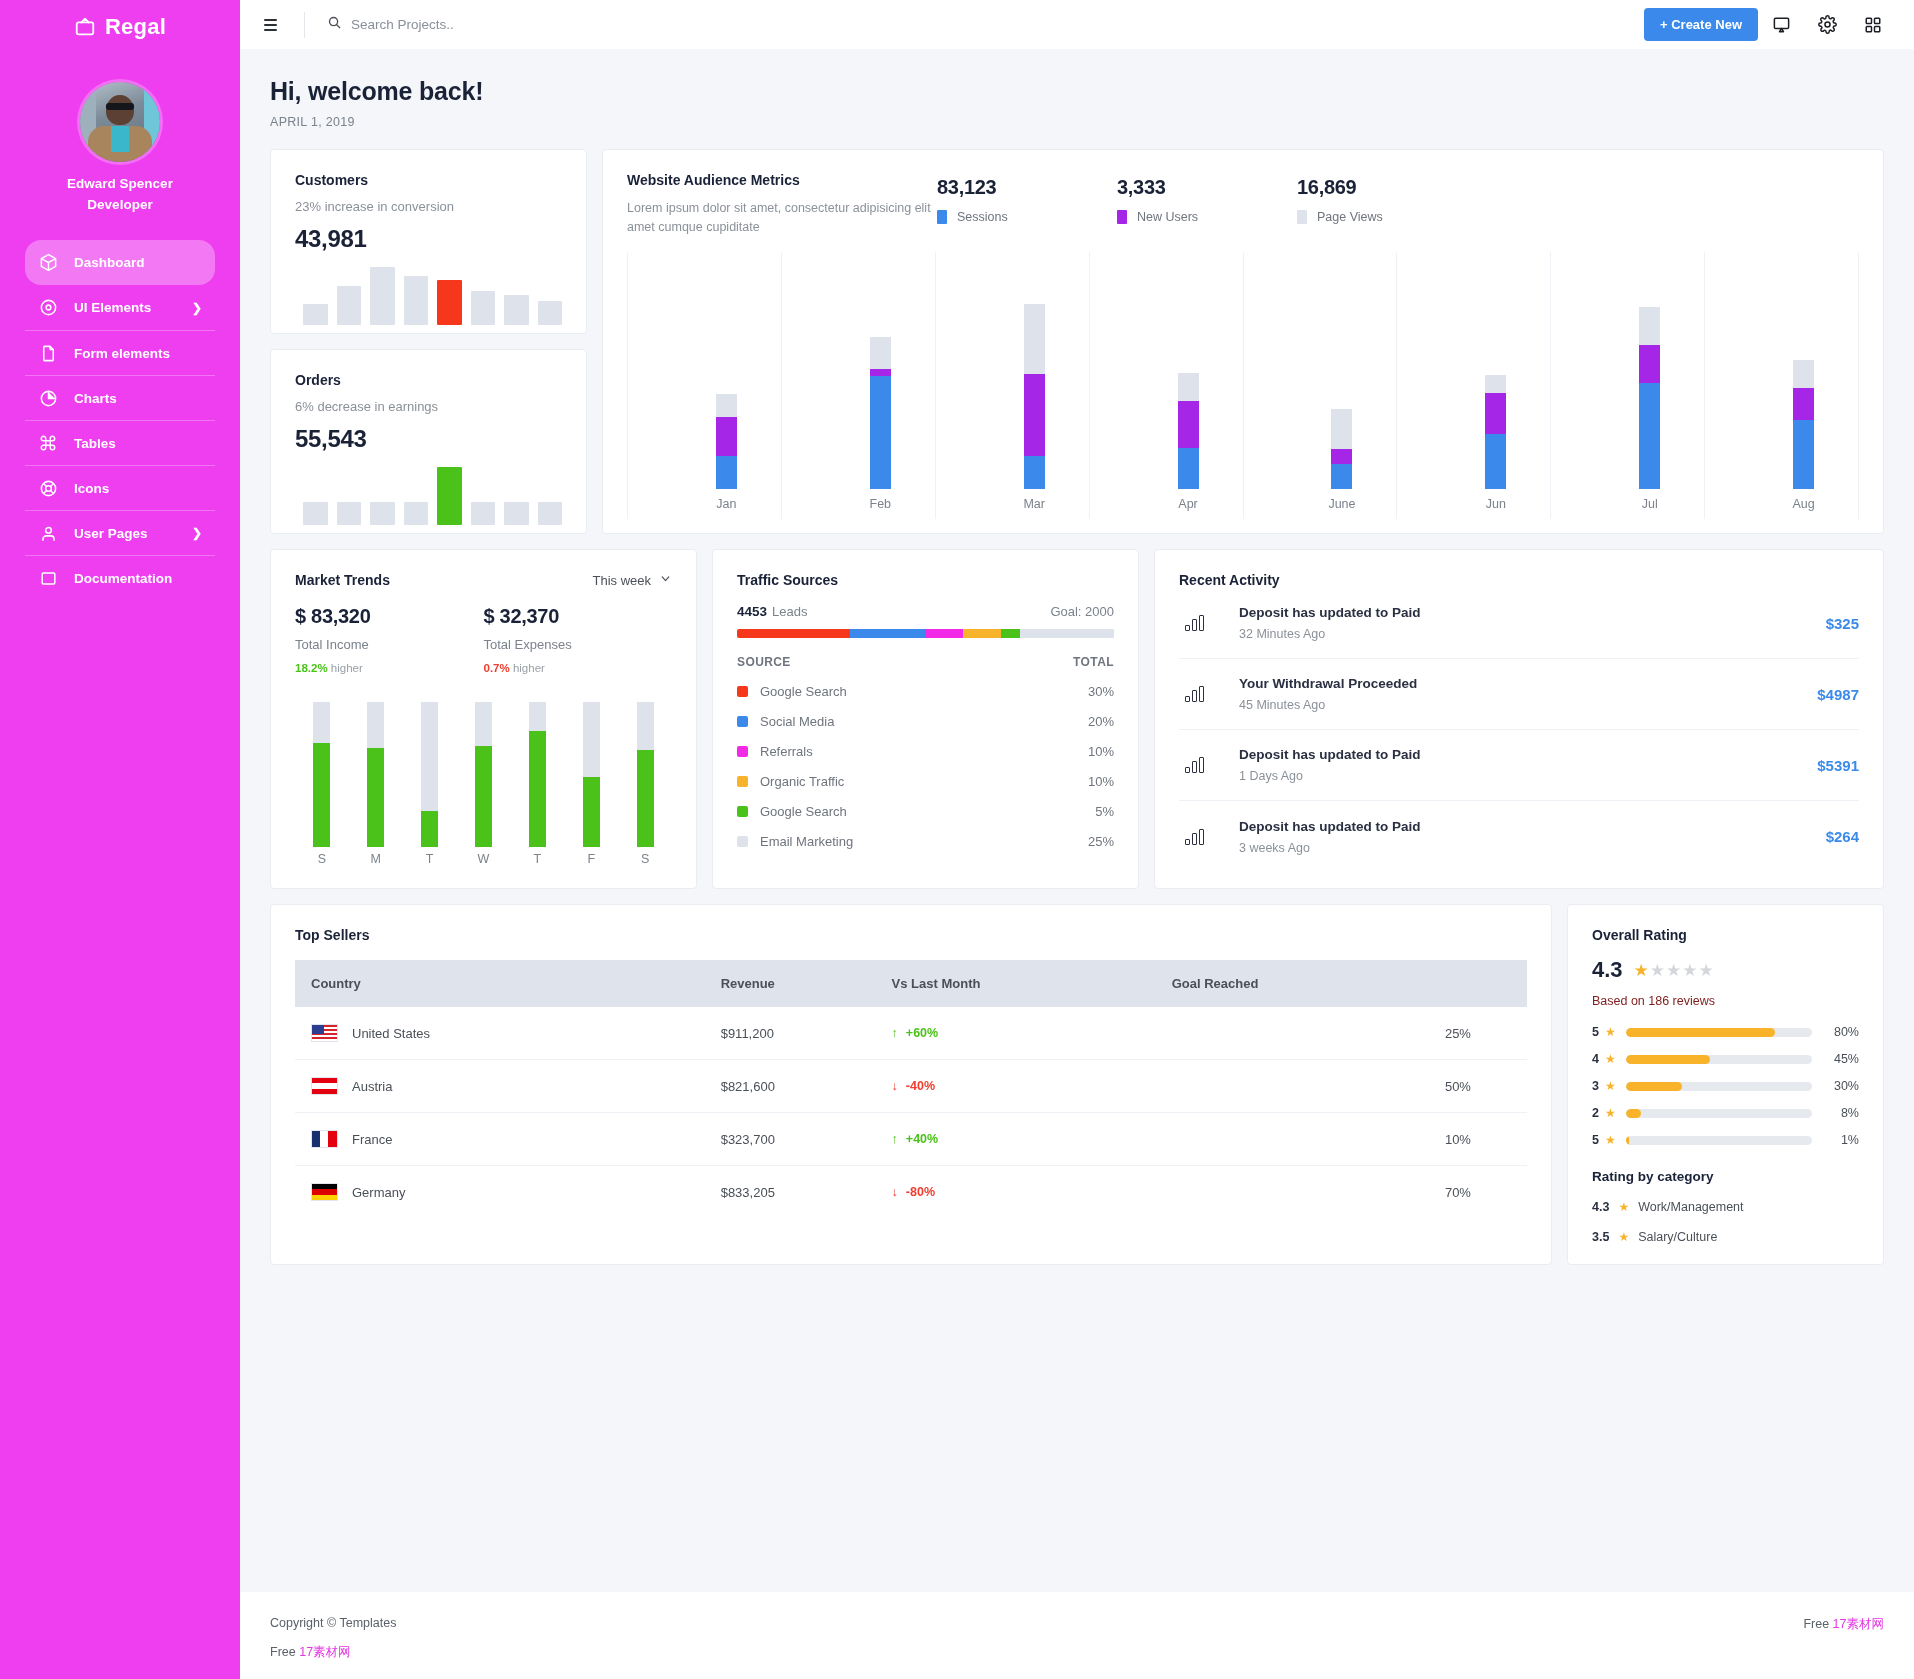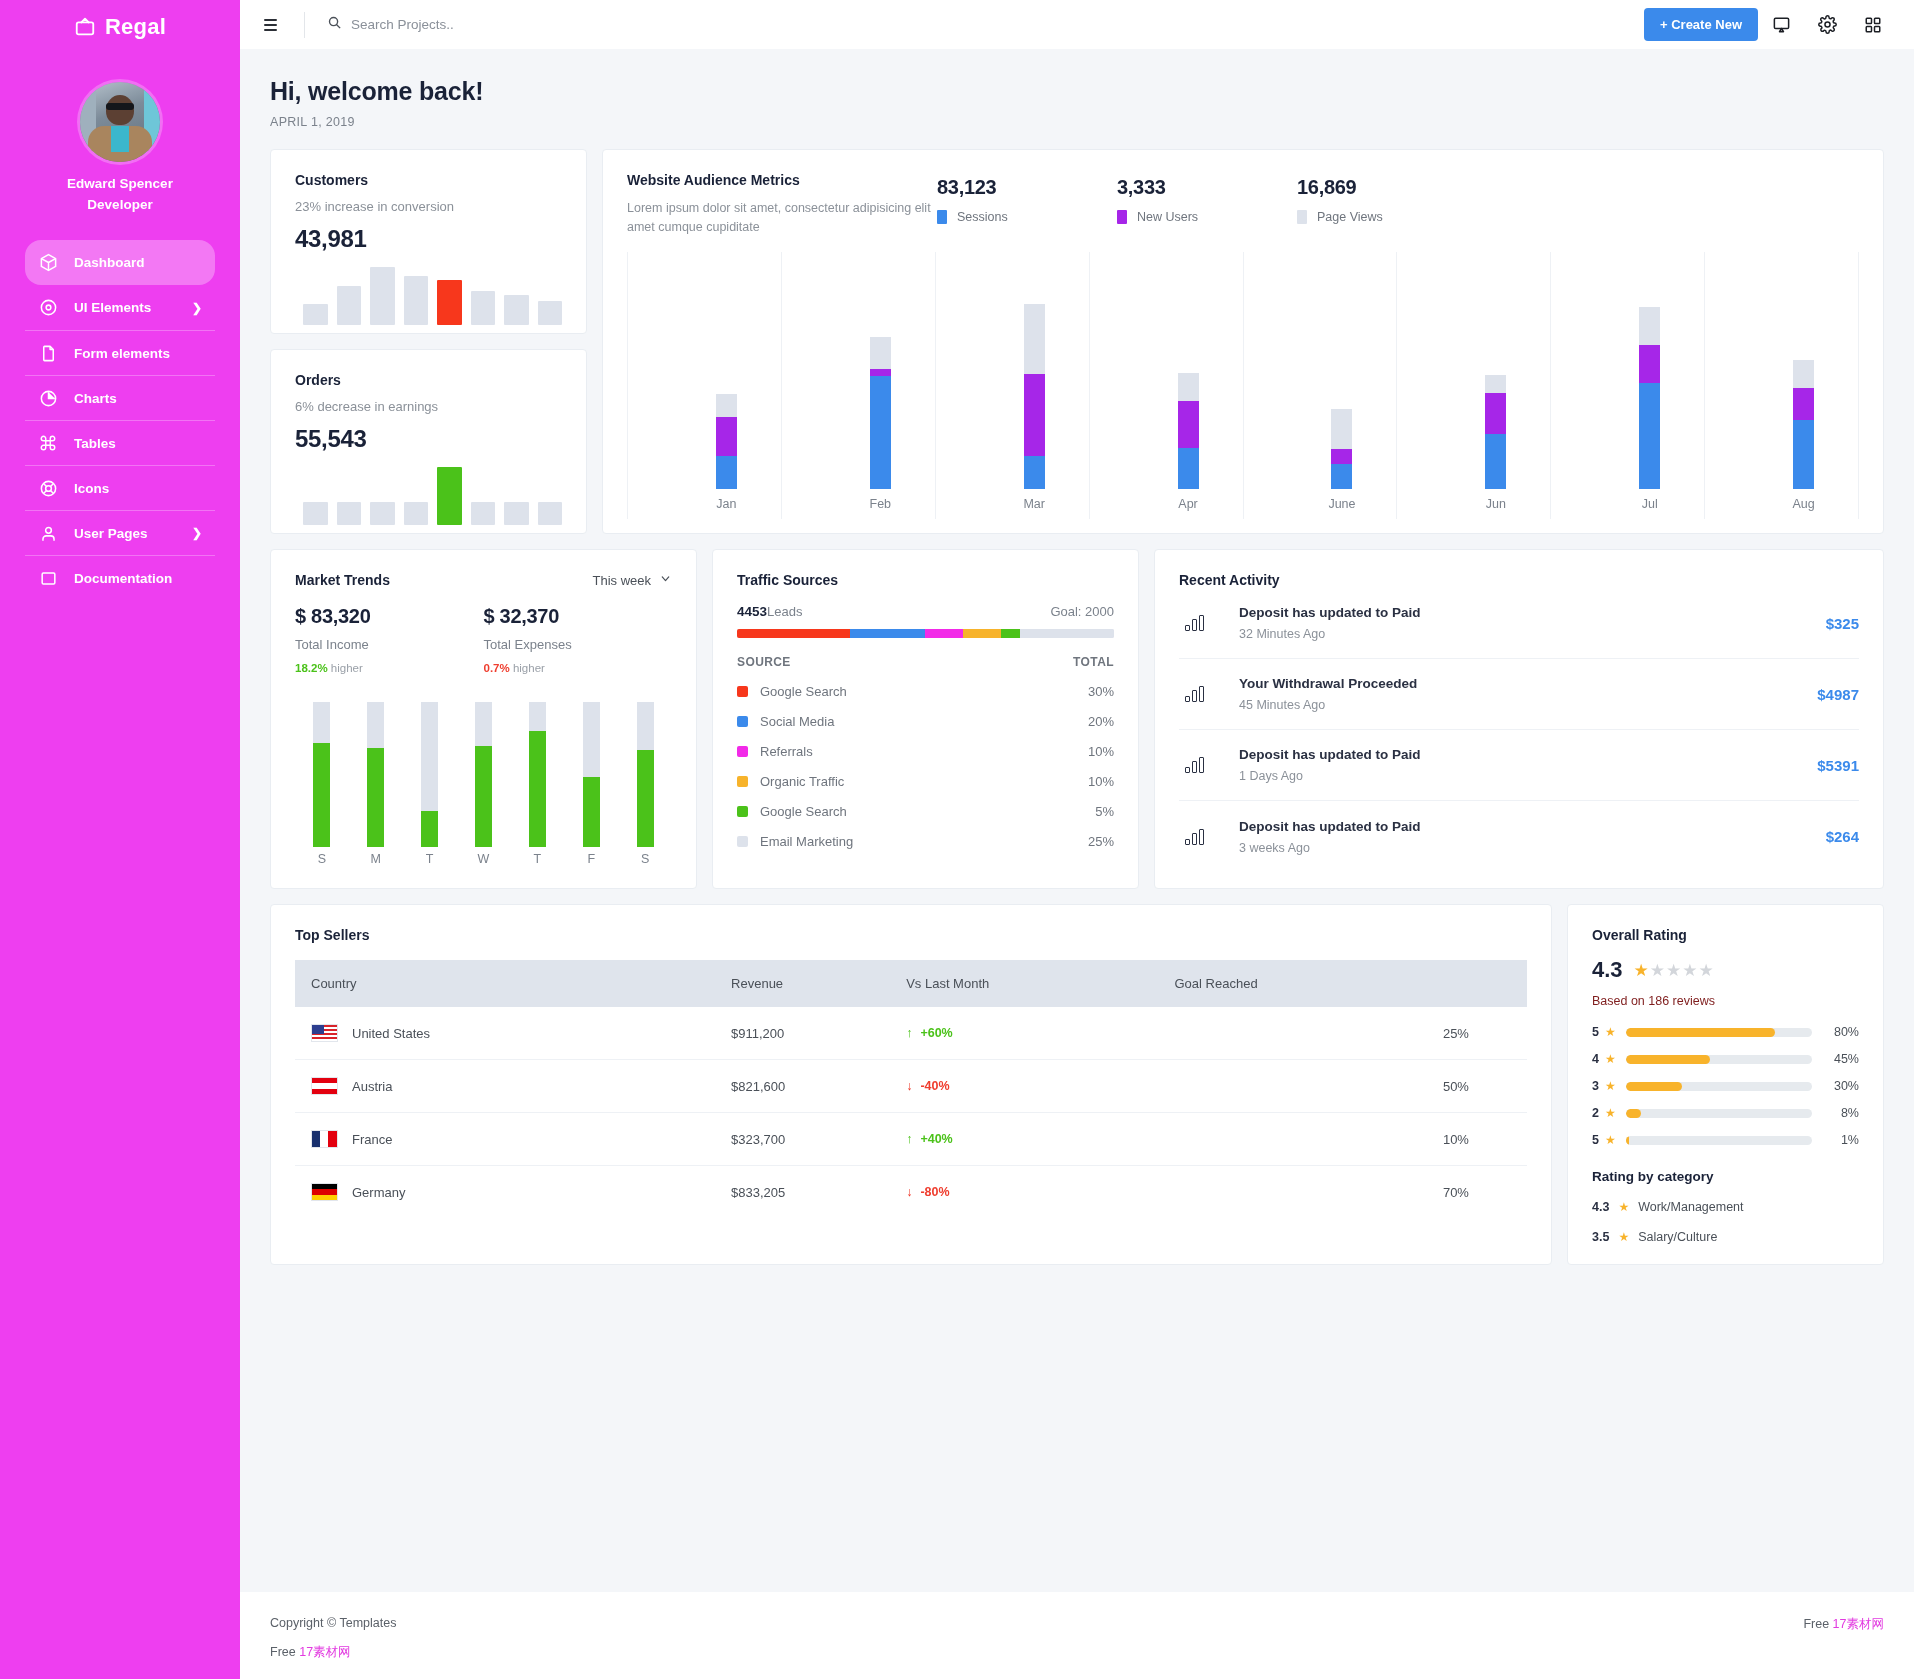--- a/index.html
+++ b/index.html
@@ -121,21 +121,21 @@
   .mk-delta b { font-weight:700; }
   .mk-chart { margin-top: 22px; height: 175px; display:flex; align-items:flex-end; gap: 0; }
   .mk-grp { flex:1 1 0; display:flex; flex-direction:column; align-items:center; justify-content:flex-end; height:100%;}
   .mk-stack { width: 17px; height: 145px; display:flex; flex-direction:column; justify-content:flex-end; background:#dde2eb; }
   .mk-fill { width:100%; background:#4bc21a; }
   .mk-x { height:24px; line-height:24px; font-size:12.5px; color:#7b828c;}
 
   .traffic { width: 427px; flex:0 0 427px; padding: 22px 24px 16px 24px; }
   .tf-title { font-size:14px; font-weight:700; color:#1a2238; }
   .tf-leads { margin-top: 16px; display:flex; align-items:baseline; font-size:13px; color:#7b828c; }
-  .tf-leads b { font-size:13.5px; color:#1a2238; font-weight:700; }
+  .tf-leads b { font-size:13.5px; color:#1a2238; font-weight:700; margin-right:5px;}
   .tf-goal { margin-left:auto; font-size:13px; color:#7b828c; }
   .tf-bar { margin-top: 10px; height: 9px; border-radius:2px; overflow:hidden; display:flex; background:#dde2eb;}
   .tf-head { display:flex; margin-top: 17px; font-size:12px; font-weight:700; color:#6f757e; letter-spacing:.4px;}
   .tf-head .r { margin-left:auto;}
   .tf-row { display:flex; align-items:center; margin-top: 15px; font-size:13px; color:#6f757e;}
   .tf-row .sq { width:11px; height:11px; border-radius:2px; margin-right:12px;}
   .tf-row .pct { margin-left:auto;}
 
   .recent { flex:1 1 auto; padding: 22px 24px 16px 24px; }
   .rc-title { font-size:14px; font-weight:700; color:#1a2238; }
@@ -145,21 +145,21 @@
   .rc-ico i { display:block; width:5px; background:#fff; border:1.6px solid #2a3042; border-radius:1px;}
   .rc-body { flex:1 1 auto;}
   .rc-h { font-size:13.5px; font-weight:700; color:#2a3042;}
   .rc-t { margin-top:7px; font-size:12.5px; color:#8b9199;}
   .rc-amt { font-size:15px; font-weight:700; color:#3b8aeb;}
 
   .row3 { display:flex; gap:15px; margin-top:15px; }
   .sellers { flex:1 1 auto; padding: 22px 24px 20px 24px; }
   .sl-title { font-size:14px; font-weight:700; color:#1a2238; }
   table { width:100%; border-collapse:collapse; margin-top: 17px; }
-  thead th { background:#dfe4ec; text-align:left; font-size:13px; font-weight:400; color:#4a5058; padding: 16px 0 16px 0; }
+  thead th { background:#dfe4ec; text-align:left; font-size:13px; font-weight:700; color:#4a5058; padding: 16px 0 16px 0; }
   thead th:first-child { padding-left:16px; }
   tbody td { border-bottom:1px solid #eef1f5; padding: 17px 0; font-size:13px; color:#4a5058; vertical-align:middle;}
   tbody tr:last-child td { border-bottom:none;}
   .c-country { display:flex; align-items:center; gap:14px; padding-left:16px;}
   .flag { width:27px; height:18px; border:1px solid #e2e6ec; position:relative; overflow:hidden; flex:0 0 27px;}
   .delta { display:flex; align-items:center; gap:8px; font-size:12.5px; font-weight:700;}
   .up { color:#4bc21a;} .down{ color:#ef3d2e;}
   .goalbar { width: 168px; height:9px; background:#e6eaee; border-radius:5px; overflow:hidden;}
   .goalbar i { display:block; height:100%; background:#3b8aeb; border-radius:5px;}
 

